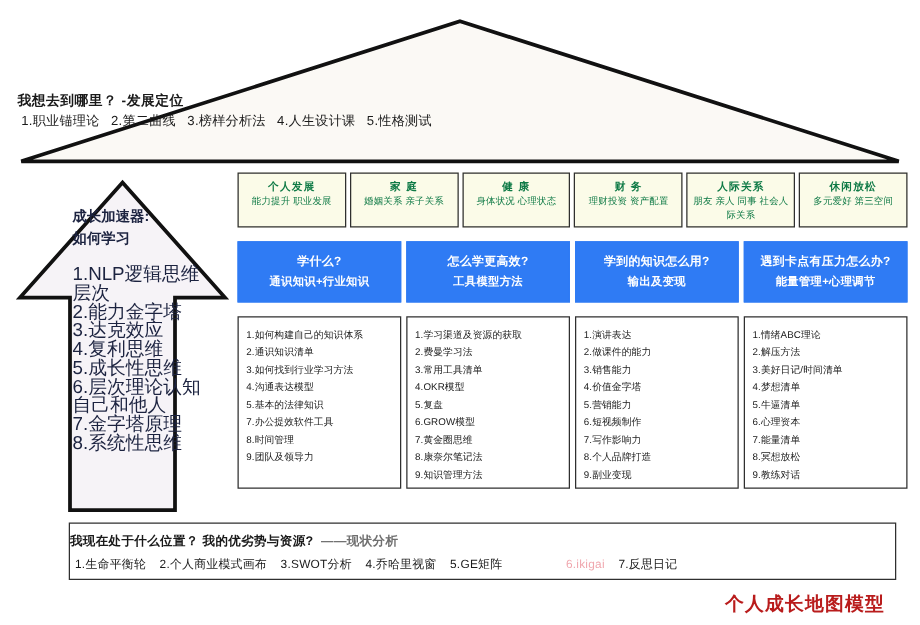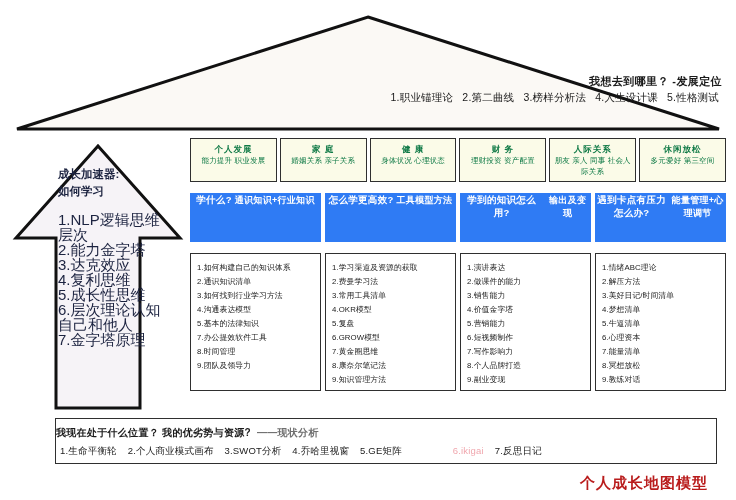--- a/index.html
+++ b/index.html
@@ -10,21 +10,21 @@
     overflow:hidden;
     position:relative;
   }
   #stage{position:absolute;left:0;top:0;width:736px;height:500px;}
 
   
   .roof{position:absolute;left:14px;top:14px;width:708px;height:118px;}
   .roof svg{position:absolute;left:0;top:0;}
   .roof-text{
     position:absolute;left:0;top:60px;width:708px;
-    text-align:right;color:#1a1a1a;
+    text-align:left;color:#1a1a1a;
   }
   .roof-title{font-size:11px;font-weight:bold;letter-spacing:.4px;line-height:15px;}
   .roof-sub{font-size:10.5px;line-height:16px;letter-spacing:.2px;}
   .roof-sub span{margin:0 3px;}
 
   
   .arrow{position:absolute;left:12px;top:142px;width:172px;height:268px;}
   .arrow svg{position:absolute;left:0;top:0;}
   .arrow-inner{
     position:absolute;left:46px;top:24px;width:110px;
@@ -43,21 +43,21 @@
     text-align:center;padding:4px 1px 5px;box-sizing:border-box;
     height:44px;
   }
   .life-cell .t{font-size:8.5px;font-weight:bold;color:#0f7a46;letter-spacing:1px;line-height:12px;}
   .life-cell .d{font-size:7.5px;color:#0f7a46;line-height:11px;letter-spacing:.2px;}
 
   .q-row{display:flex;gap:4px;margin-top:11px;}
   .q-cell{
     flex:1;background:#2f7bf4;border:1px solid #2f7bf4;
     color:#ffffff;text-align:center;height:49px;box-sizing:border-box;
-    display:flex;flex-direction:row;justify-content:center;gap:3px;
+    display:flex;flex-direction:column;justify-content:center;gap:3px;
   }
   .q-cell .t{font-size:9.5px;font-weight:bold;letter-spacing:.3px;}
   .q-cell .d{font-size:9px;font-weight:bold;letter-spacing:.3px;}
 
   .m-row{display:flex;gap:4px;margin-top:11px;}
   .m-cell{
     flex:1;border:1px solid #2f2f2f;background:#ffffff;
     box-sizing:border-box;height:138px;padding:7px 4px 4px 6px;
   }
   .m-cell div{font-size:7.8px;line-height:14px;color:#1a1a1a;letter-spacing:.1px;white-space:nowrap;}
@@ -125,20 +125,21 @@
         <div>如何学习</div>
       </div>
       <div class="arrow-list">
         <div>1.NLP逻辑思维层次</div>
         <div>2.能力金字塔</div>
         <div>3.达克效应</div>
         <div>4.复利思维</div>
         <div>5.成长性思维</div>
         <div>6.层次理论认知自己和他人</div>
         <div>7.金字塔原理</div>
+        <div>8.系统性思维</div>
       </div>
     </div>
   </div>
 
   <div class="panel">
 
     <div class="life-row">
       <div class="life-cell">
         <div class="t">个人发展</div>
         <div class="d">能力提升 职业发展</div>

